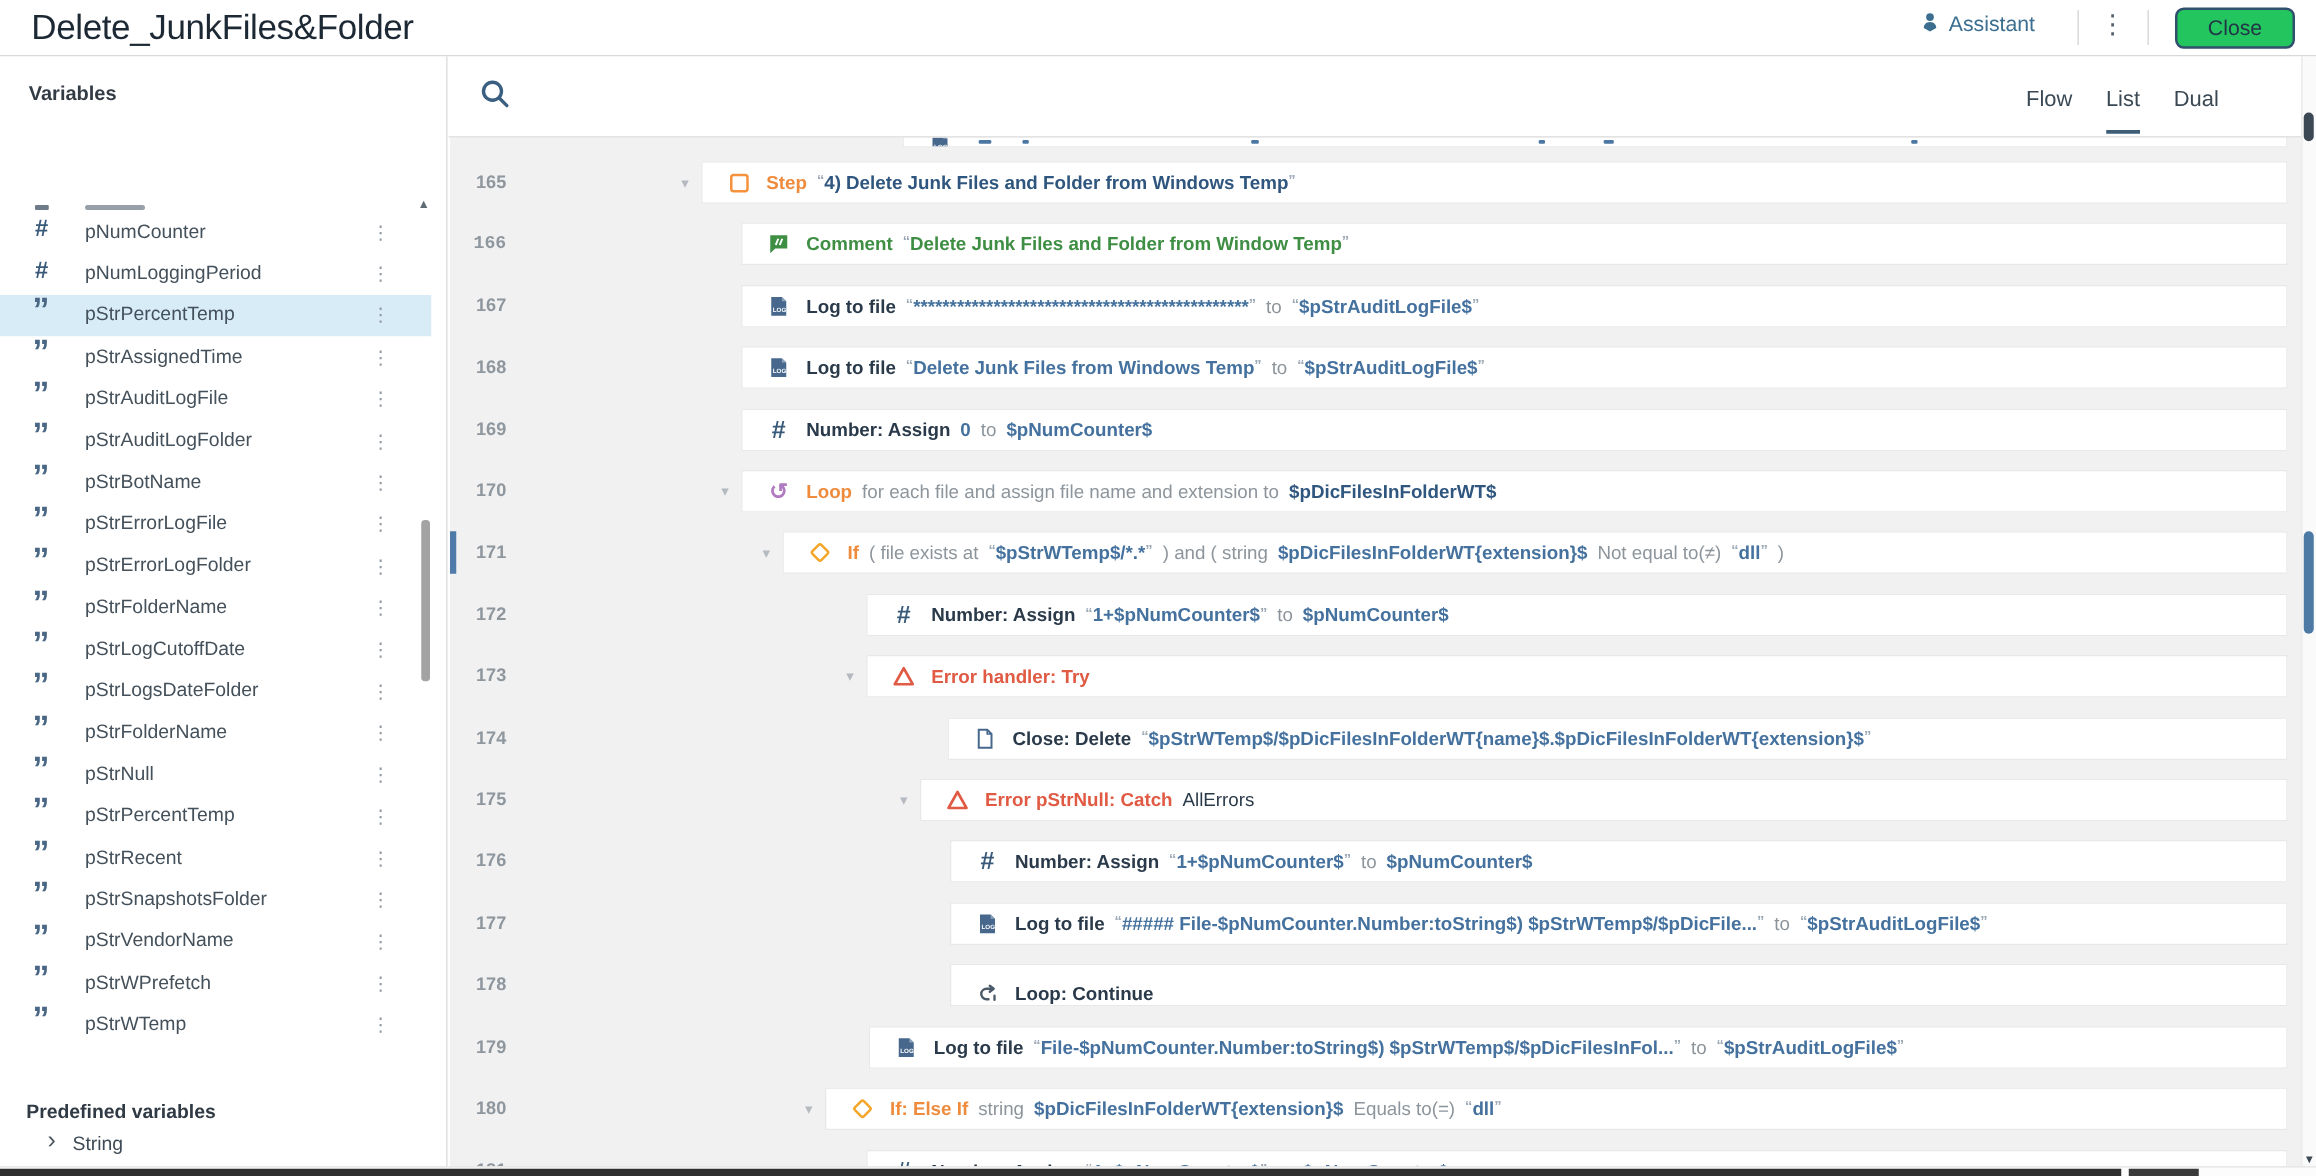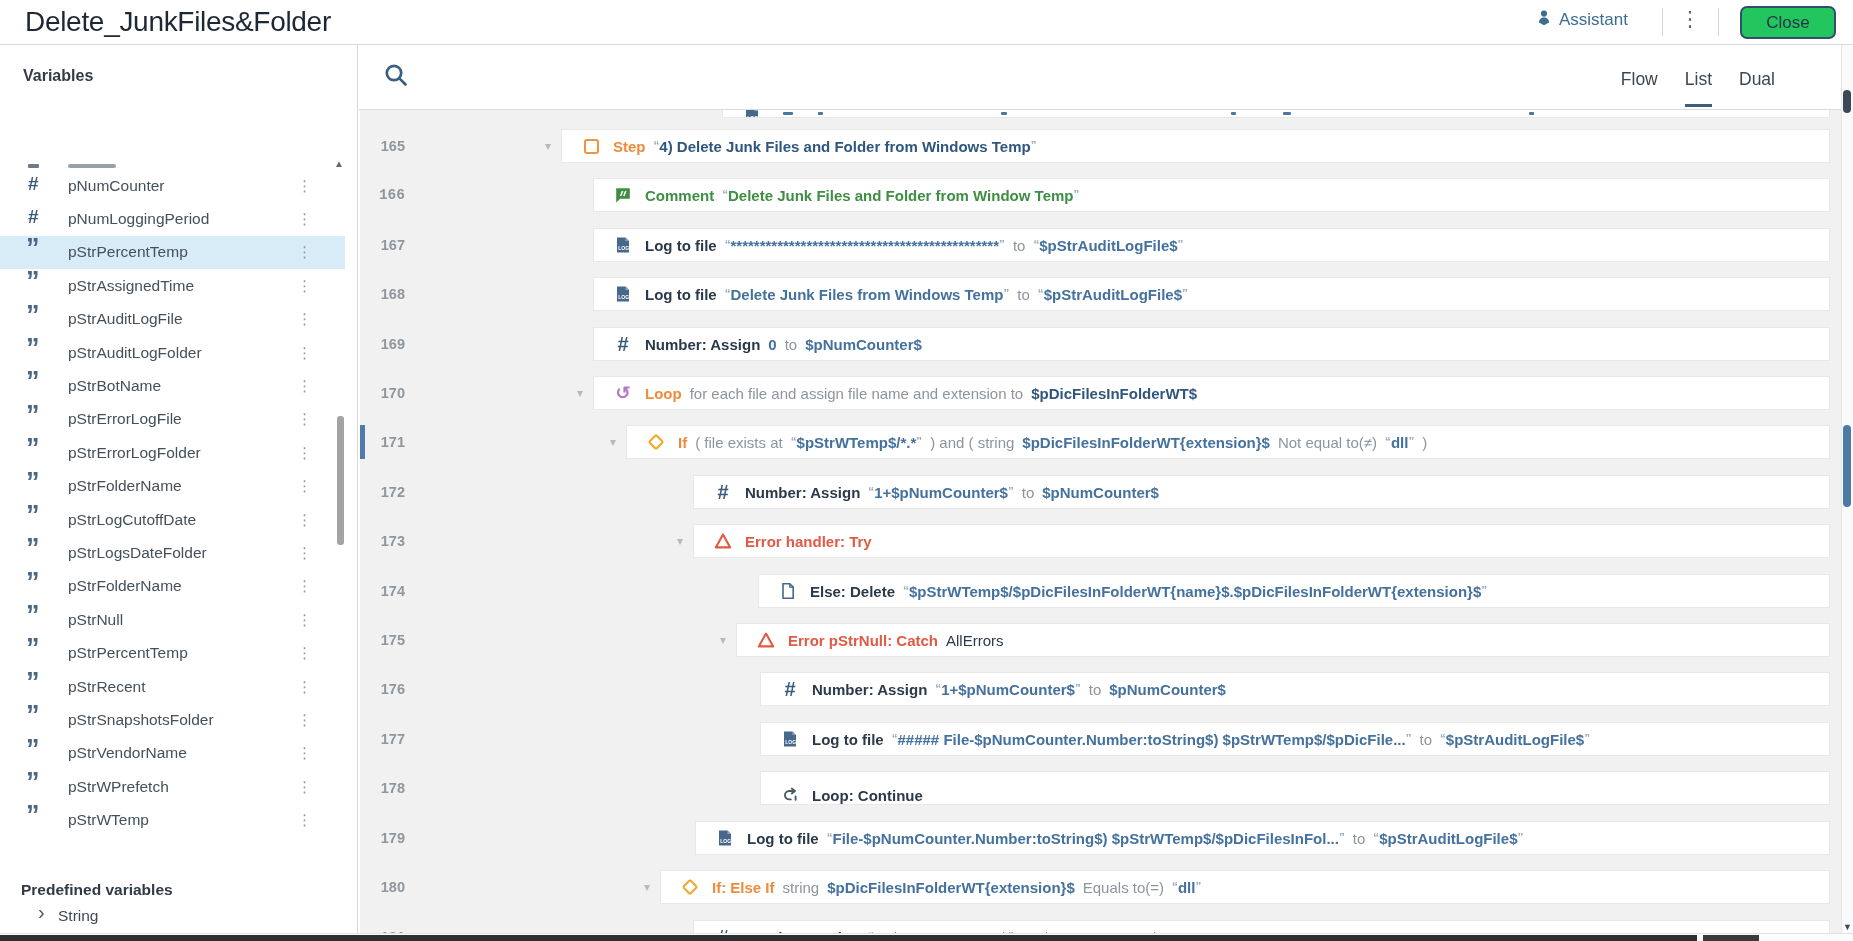--- a/index.html
+++ b/index.html
@@ -390,21 +390,21 @@
         <span class="seg red">Error handler: Try</span>
       </span>
     </div>
     <div class="row-num" style="left: 9px; top: 473px;">174</div>
     <div class="card" style="left: 398px; top: 464px; width: 1072px;">
       <span class="rc">
         <span class="ibox"><svg width="18" height="18" viewBox="0 0 18 18">
             <path d="M4 1.8 h6.8 L14.2 5.2 v11 H4 z" fill="#fff" stroke="#47688c" stroke-width="1.6"></path>
             <path d="M10.8 1.8 V5.2 h3.4" fill="none" stroke="#47688c" stroke-width="1.3"></path>
           </svg></span>
-        <span class="seg dark">Else: Delete</span>
+        <span class="seg dark">Close: Delete</span>
         <span class="seg value"><span class="q">“</span>$pStrWTemp$/$pDicFilesInFolderWT{name}$.$pDicFilesInFolderWT{extension}$<span class="q">”</span></span>
       </span>
     </div>
     <div class="row-num" style="left: 9px; top: 522px;">175</div>
     <div class="row-chev" style="left: 360px; top: 523px;">▾</div>
     <div class="card" style="left: 376px; top: 513px; width: 1094px;">
       <span class="rc">
         <span class="ibox"><svg width="18" height="18" viewBox="0 0 18 18">
             <path d="M9 2.6 L16.2 15.4 H1.8 Z" fill="none" stroke="#e05a44" stroke-width="2.1" stroke-linejoin="round"></path>
           </svg></span>

